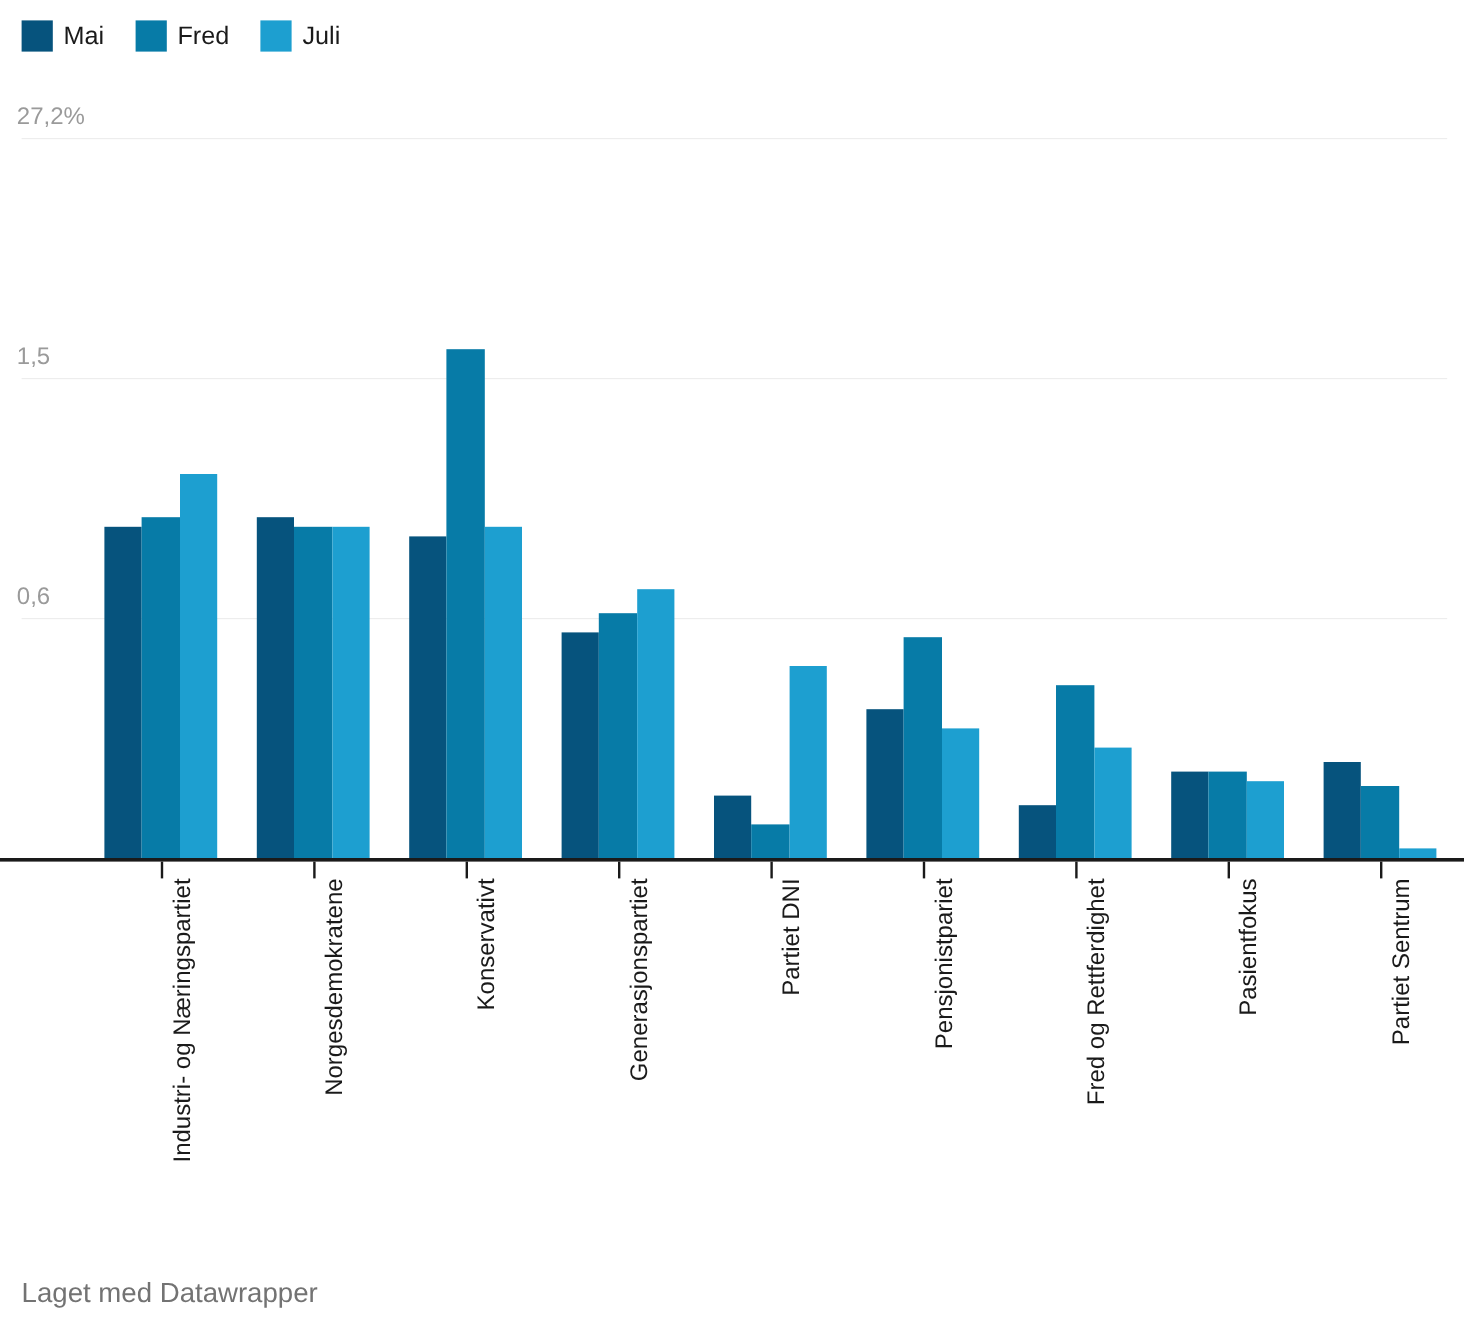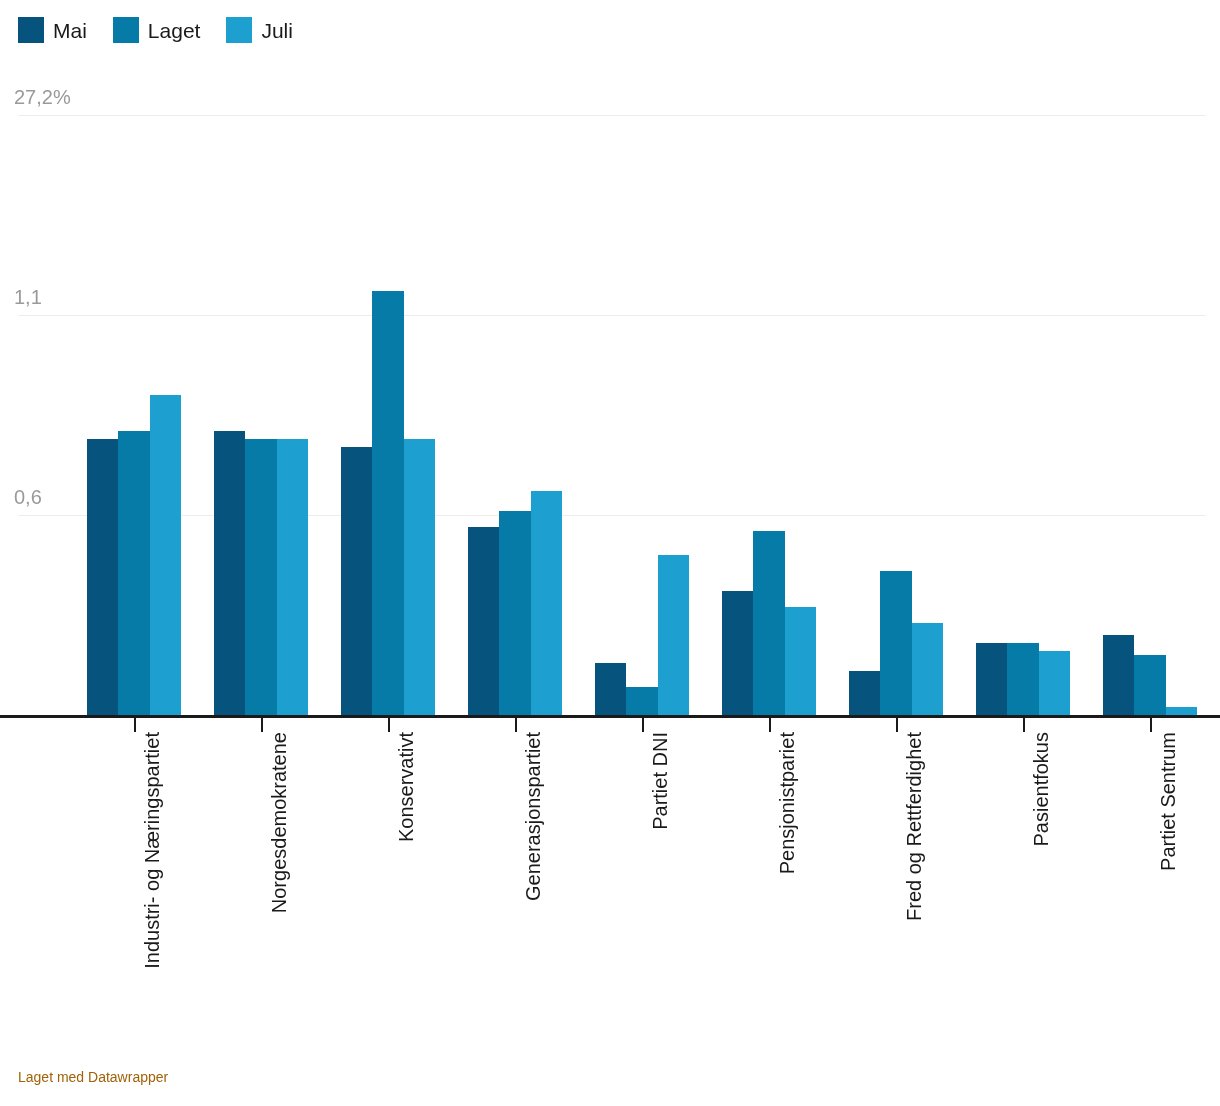--- a/index.html
+++ b/index.html
@@ -104,53 +104,53 @@
   }
   .cat-label-inner {
     display: block;
   }
 
   
   #footer {
     position: absolute;
     left: 18px;
     top: 1068px;
-    font-size: 14px;
+    font-size: 23px;
     line-height: 19px;
-    color: #a16207;
+    color: #737373;
     white-space: nowrap;
   }
 </style>
 </head>
 <body>
 
 <div id="legend">
     <div class="legend-item">
       <span class="legend-swatch" style="background: rgb(6, 83, 125);"></span>
       <span class="legend-label">Mai</span>
     </div>
     <div class="legend-item">
       <span class="legend-swatch" style="background: rgb(7, 123, 167);"></span>
-      <span class="legend-label">Laget</span>
+      <span class="legend-label">Fred</span>
     </div>
     <div class="legend-item">
       <span class="legend-swatch" style="background: rgb(29, 159, 208);"></span>
       <span class="legend-label">Juli</span>
     </div>
   </div>
 
 <div id="plot">
   <div id="gridlines">
       <div class="gridline" style="top: 55px;"></div>
       <div class="gridline" style="top: 255px;"></div>
       <div class="gridline" style="top: 455px;"></div>
     </div>
   <div id="axis-labels">
       <div class="axis-label" style="top: 27px;">27,2%</div>
-      <div class="axis-label" style="top: 227px;">1,1</div>
+      <div class="axis-label" style="top: 227px;">1,5</div>
       <div class="axis-label" style="top: 427px;">0,6</div>
     </div>
   <div id="bars" style="position: absolute; left: 0px; top: 0px; width: 1220px; height: 655px;">
       <div style="position: absolute; left: 86.75px; top: 0px; width: 94.5px; height: 655px;">
         <div class="bar" title="Mai: 0.69" style="left: 0px; width: 31.5px; height: 276px; background: rgb(6, 83, 125);"></div>
         <div class="bar" title="Juni: 0.71" style="left: 31.5px; width: 31.5px; height: 284px; background: rgb(7, 123, 167);"></div>
         <div class="bar" title="Juli: 0.8" style="left: 63px; width: 31.5px; height: 320px; background: rgb(29, 159, 208);"></div>
       </div>
       <div style="position: absolute; left: 213.75px; top: 0px; width: 94.5px; height: 655px;">
         <div class="bar" title="Mai: 0.71" style="left: 0px; width: 31.5px; height: 284px; background: rgb(6, 83, 125);"></div>

